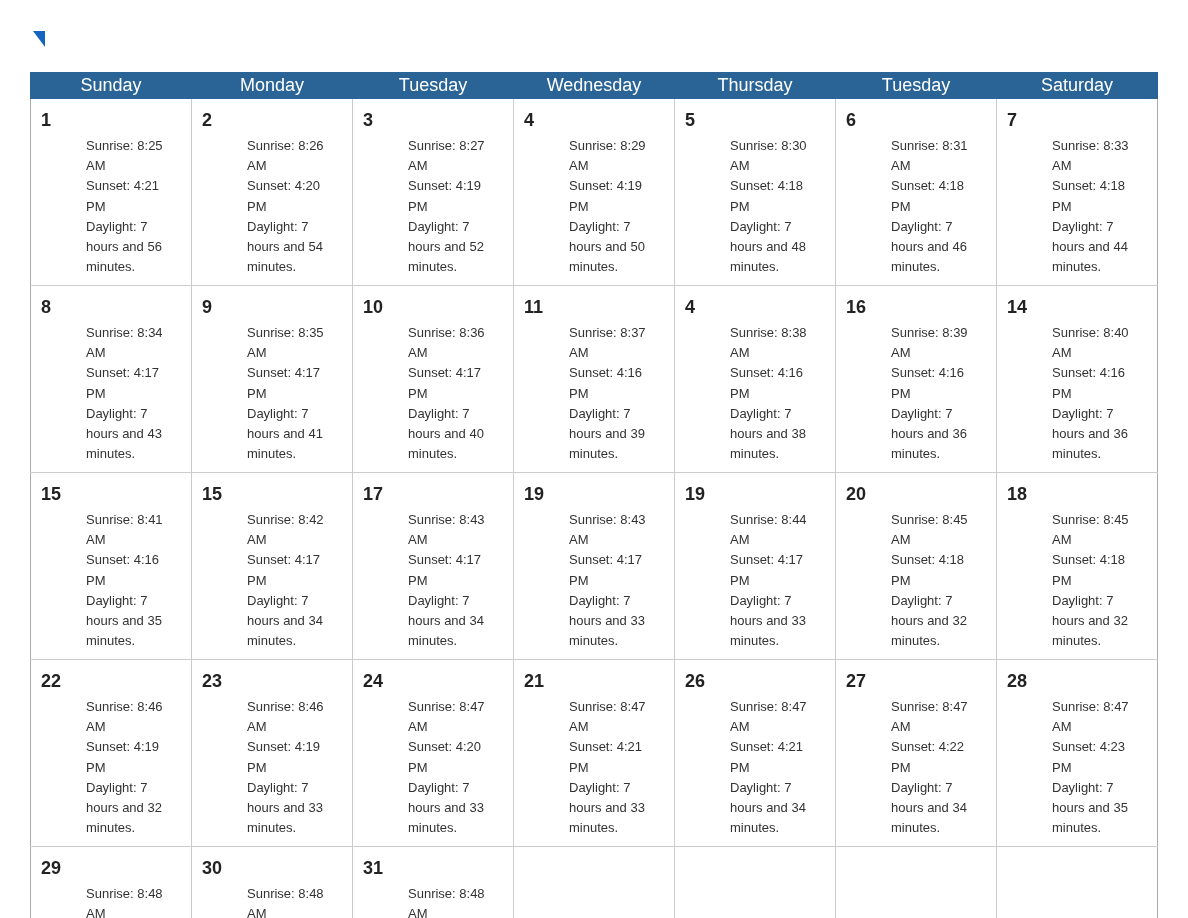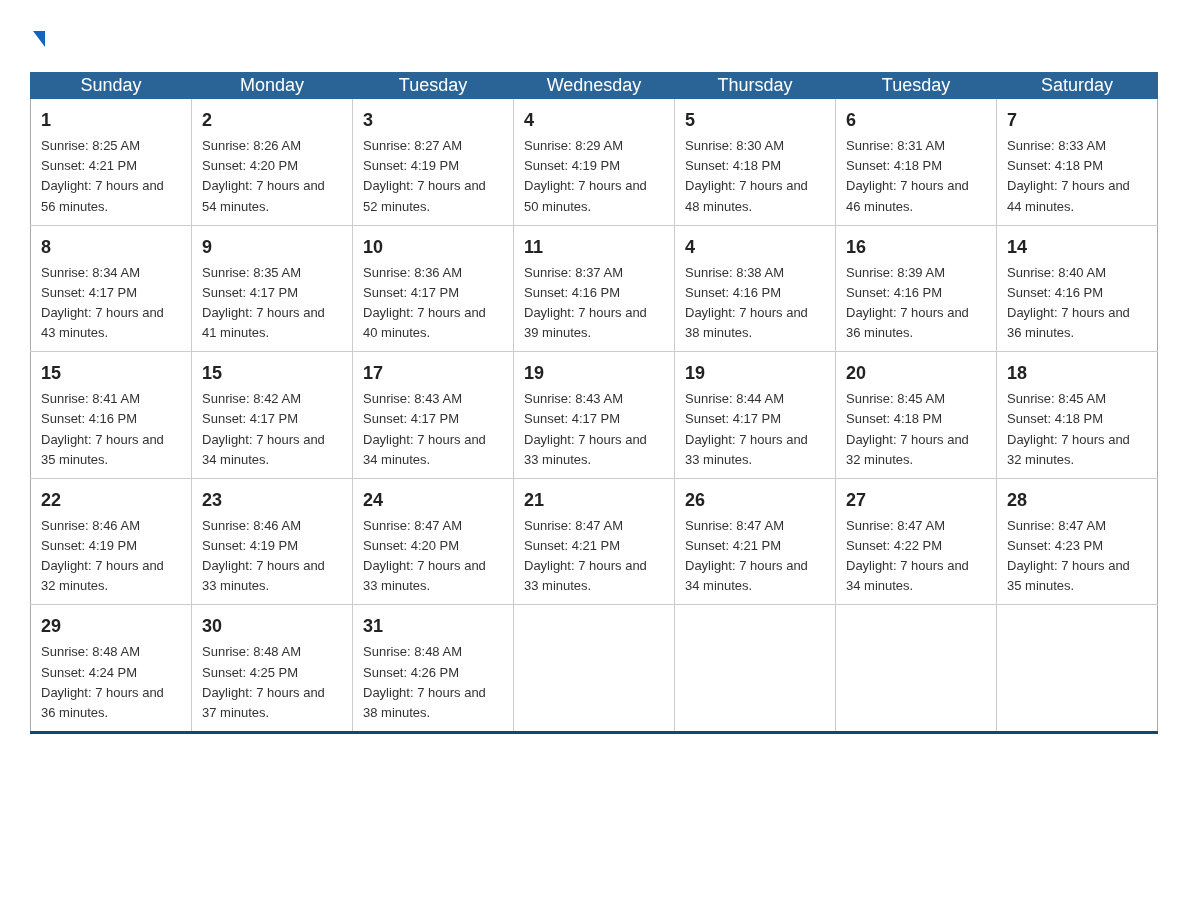--- a/index.html
+++ b/index.html
@@ -63,20 +63,21 @@
       font-size: 18px;
       font-weight: bold;
       color: #222;
       display: block;
       margin-bottom: 2px;
     }
     .calendar td .day-info {
       color: #333;
       font-size: 13px;
       line-height: 1.55;
+      margin-left: 45px;
     }
     .calendar tr:last-child td {
       border-bottom: 3px solid #0c4a6e;
     }
     .calendar tbody tr td:first-child {
       border-left: 1px solid #aaa;
     }
     .calendar tbody tr td:last-child {
       border-right: 1px solid #aaa;
     }

